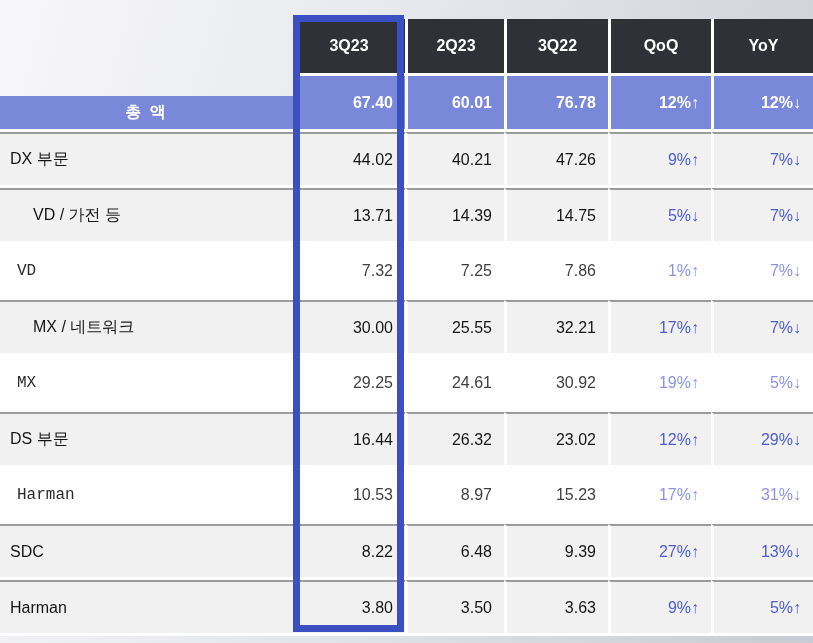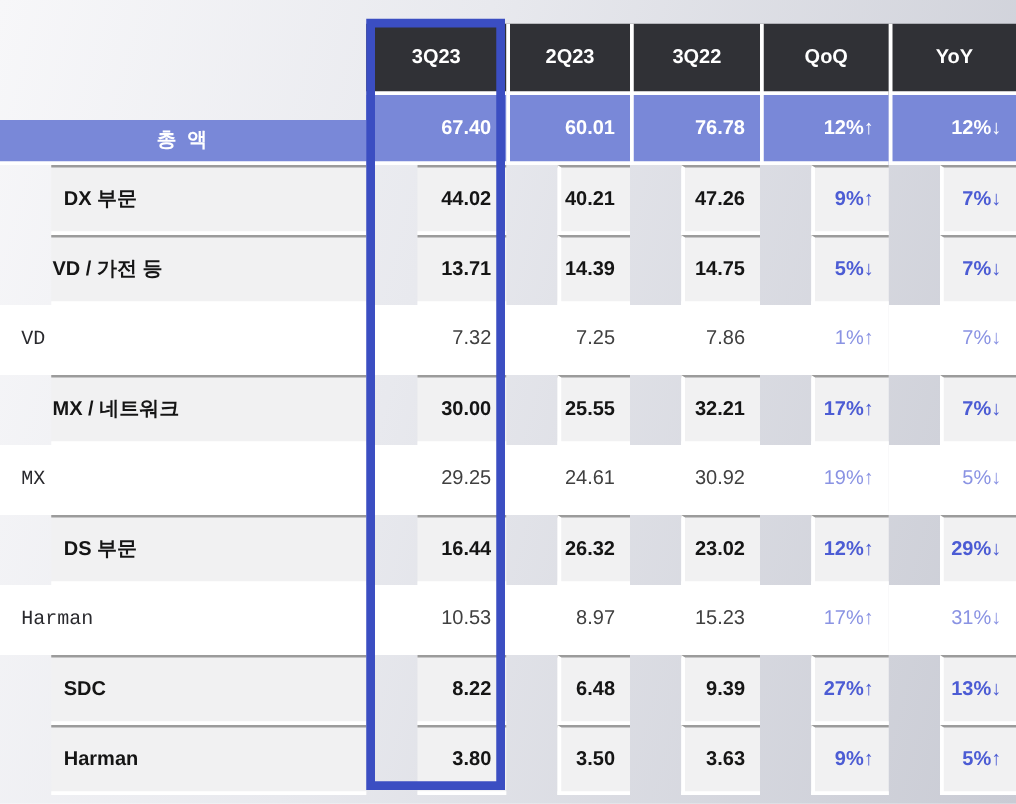--- a/index.html
+++ b/index.html
@@ -40,24 +40,24 @@
     border-bottom:3px solid #ffffff;
   }
   .hspacer { background:transparent; border:none; }
 
   
   .r-total .cell { background:#7988d8; color:#ffffff; font-weight:700;padding-left:11px; }
   .r-total .label { justify-content:center; padding-left:0; letter-spacing:2px;margin-top:20px; }
 
   
   .r-section .cell, .r-subsection .cell {
-    background:#f1f1f2; border-top:2px solid #9b9b9b; font-weight:700;margin-left:41px;
+    background:#f1f1f2; border-top:2px solid #9b9b9b; font-weight:400;
   }
   .r-section .label { padding-left:10px; }
-  .r-subsection .label { padding-left:1px; }
+  .r-subsection .label { padding-left:33px; }
   .r-section .pct, .r-subsection .pct { color:#4c5cd4; }
 
   
   .r-plain .cell { background:#ffffff; font-weight:400; }
   .r-plain .label { padding-left:17px; color:#2a2a2e;font-family:Liberation Mono, monospace; }
   .r-plain .val { color:#404040; }
   .r-plain .pct { color:#8a93e3; }
 
   .label { padding-left:10px; }
   .val, .pct { justify-content:flex-end; padding-right:12px; }

